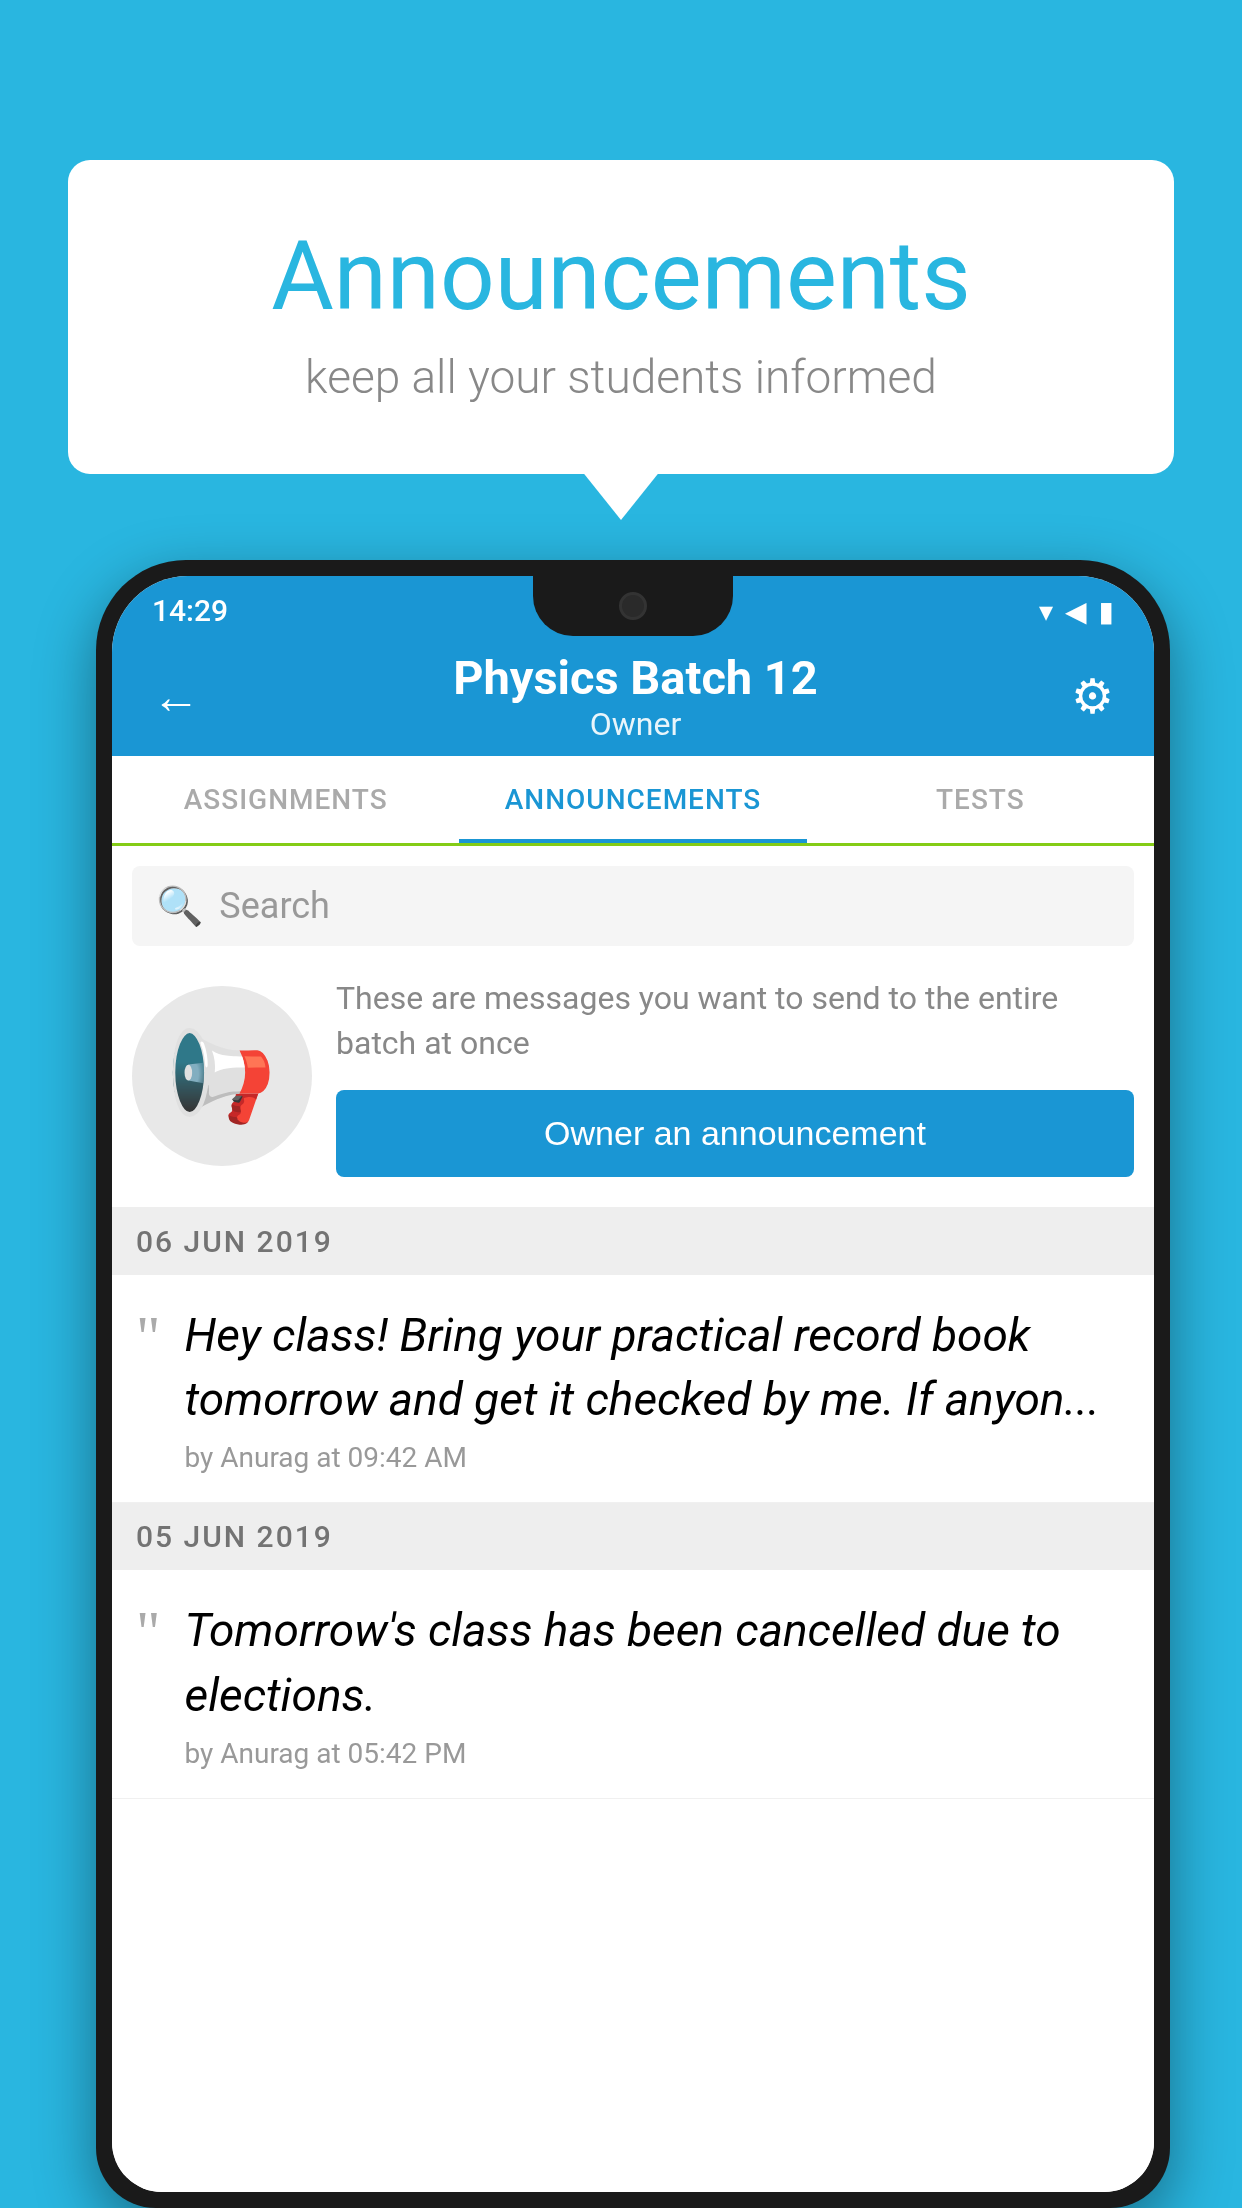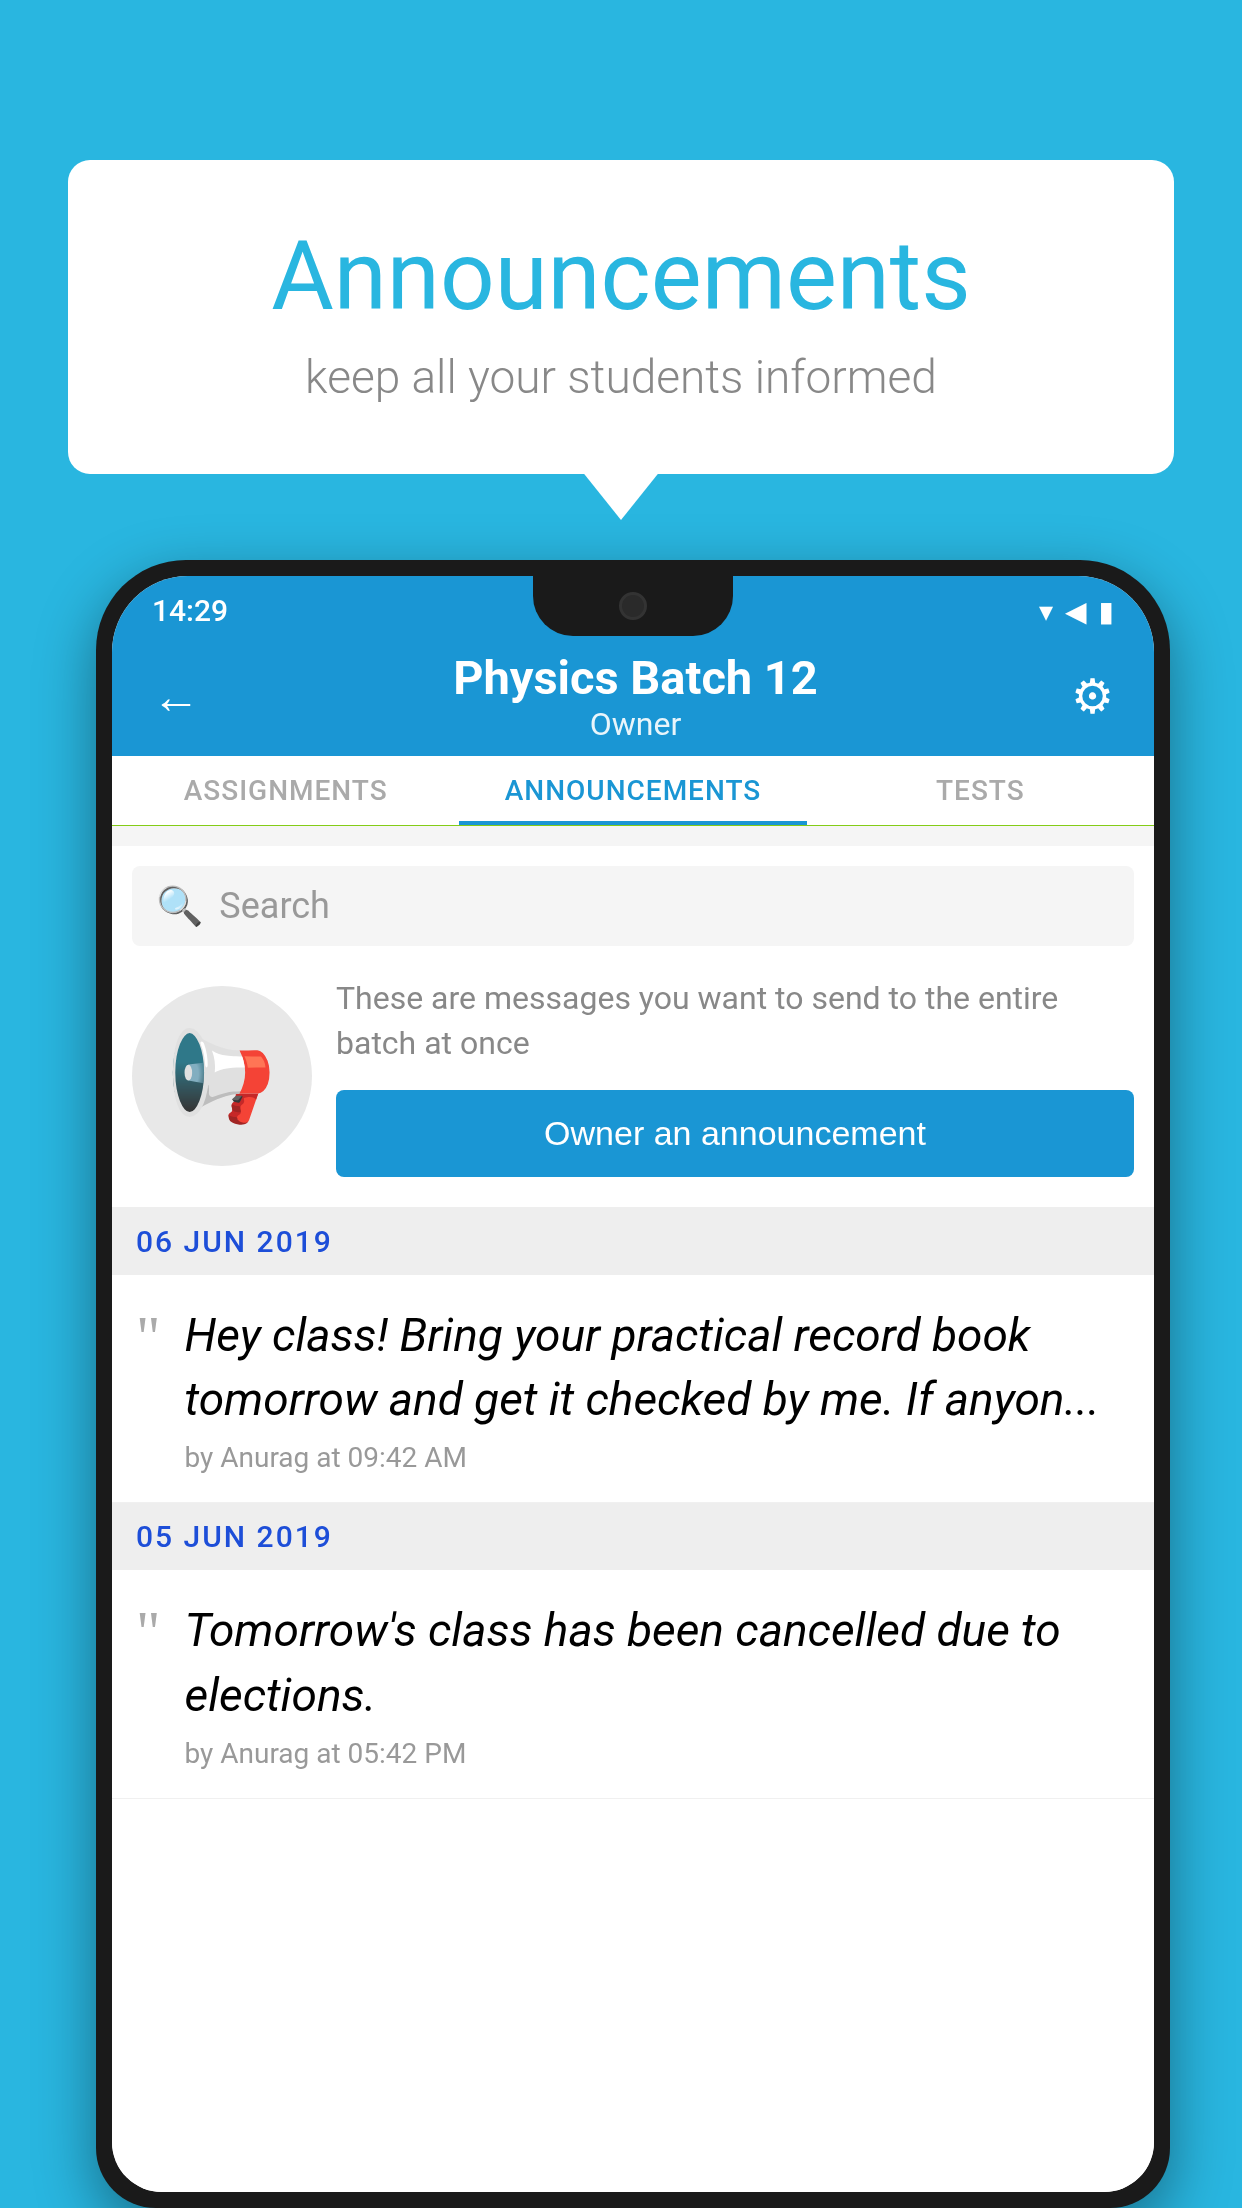--- a/index.html
+++ b/index.html
@@ -181,25 +181,25 @@
       cursor: pointer;
       padding: 10px;
     }
 
     
     .tabs-bar {
       position: absolute;
       top: 180px;
       left: 0;
       right: 0;
-      height: 70px;
+      height: 90px;
       background: white;
       display: flex;
       align-items: stretch;
-      border-bottom: 1px solid #84cc16;
+      border-bottom: 3px solid #84cc16;
       z-index: 4;
     }
 
     .tab-item {
       flex: 1;
       display: flex;
       align-items: center;
       justify-content: center;
       font-size: 28px;
       font-weight: 500;
@@ -302,21 +302,21 @@
       font-weight: 500;
       cursor: pointer;
       width: 100%;
     }
 
     
     .date-separator {
       background: #eeeeee;
       padding: 16px 24px;
       font-size: 30px;
-      color: #1d4ed8;
+      color: #737373;
       font-weight: 500;
       letter-spacing: 2px;
     }
 
     
     .announcement-item {
       display: flex;
       align-items: flex-start;
       padding: 28px 24px;
       gap: 24px;

